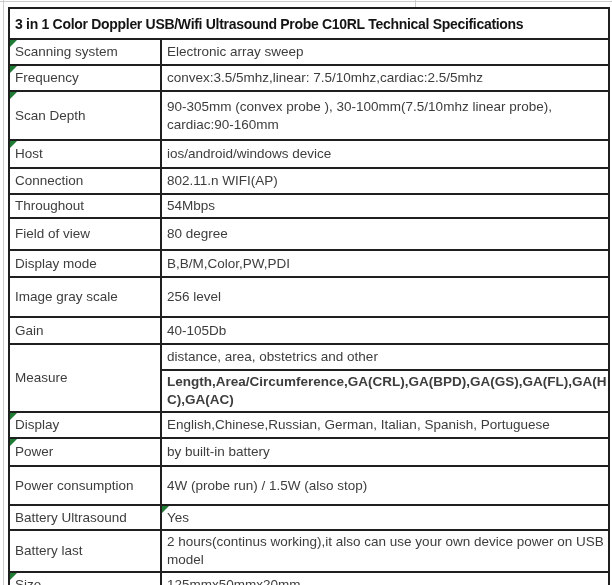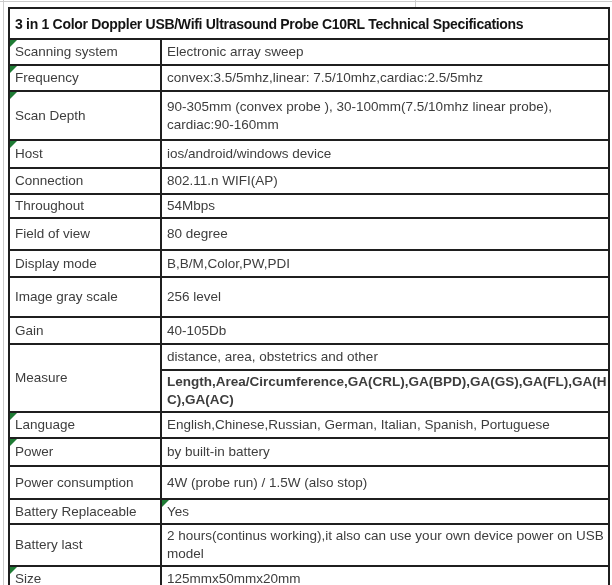--- a/index.html
+++ b/index.html
@@ -102,33 +102,33 @@
 
   <tr style="height:26px">
     <td class="lbl" rowspan="2">Measure</td>
     <td class="val">distance, area, obstetrics and other</td>
   </tr>
   <tr style="height:38px">
     <td class="val break-all">Length,Area/Circumference,GA(CRL),GA(BPD),GA(GS),GA(FL),GA(HC),GA(AC)</td>
   </tr>
 
   <tr style="height:26px">
-    <td class="lbl marker">Language</td>
+    <td class="lbl marker">Display</td>
     <td class="val">English,Chinese,Russian, German, Italian, Spanish, Portuguese</td>
   </tr>
   <tr style="height:28px">
     <td class="lbl marker">Power</td>
     <td class="val">by built-in battery</td>
   </tr>
-  <tr style="height:33px">
+  <tr style="height:39px">
     <td class="lbl">Power consumption</td>
     <td class="val">4W (probe run) / 1.5W (also stop)</td>
   </tr>
   <tr style="height:25px">
-    <td class="lbl">Battery Replaceable</td>
+    <td class="lbl">Battery Ultrasound</td>
     <td class="val marker">Yes</td>
   </tr>
   <tr style="height:42px">
     <td class="lbl">Battery last</td>
     <td class="val">2 hours(continus working),it also can use your own device power on USB model</td>
   </tr>
   <tr style="height:25px">
     <td class="lbl marker">Size</td>
     <td class="val">125mmx50mmx20mm</td>
   </tr>

